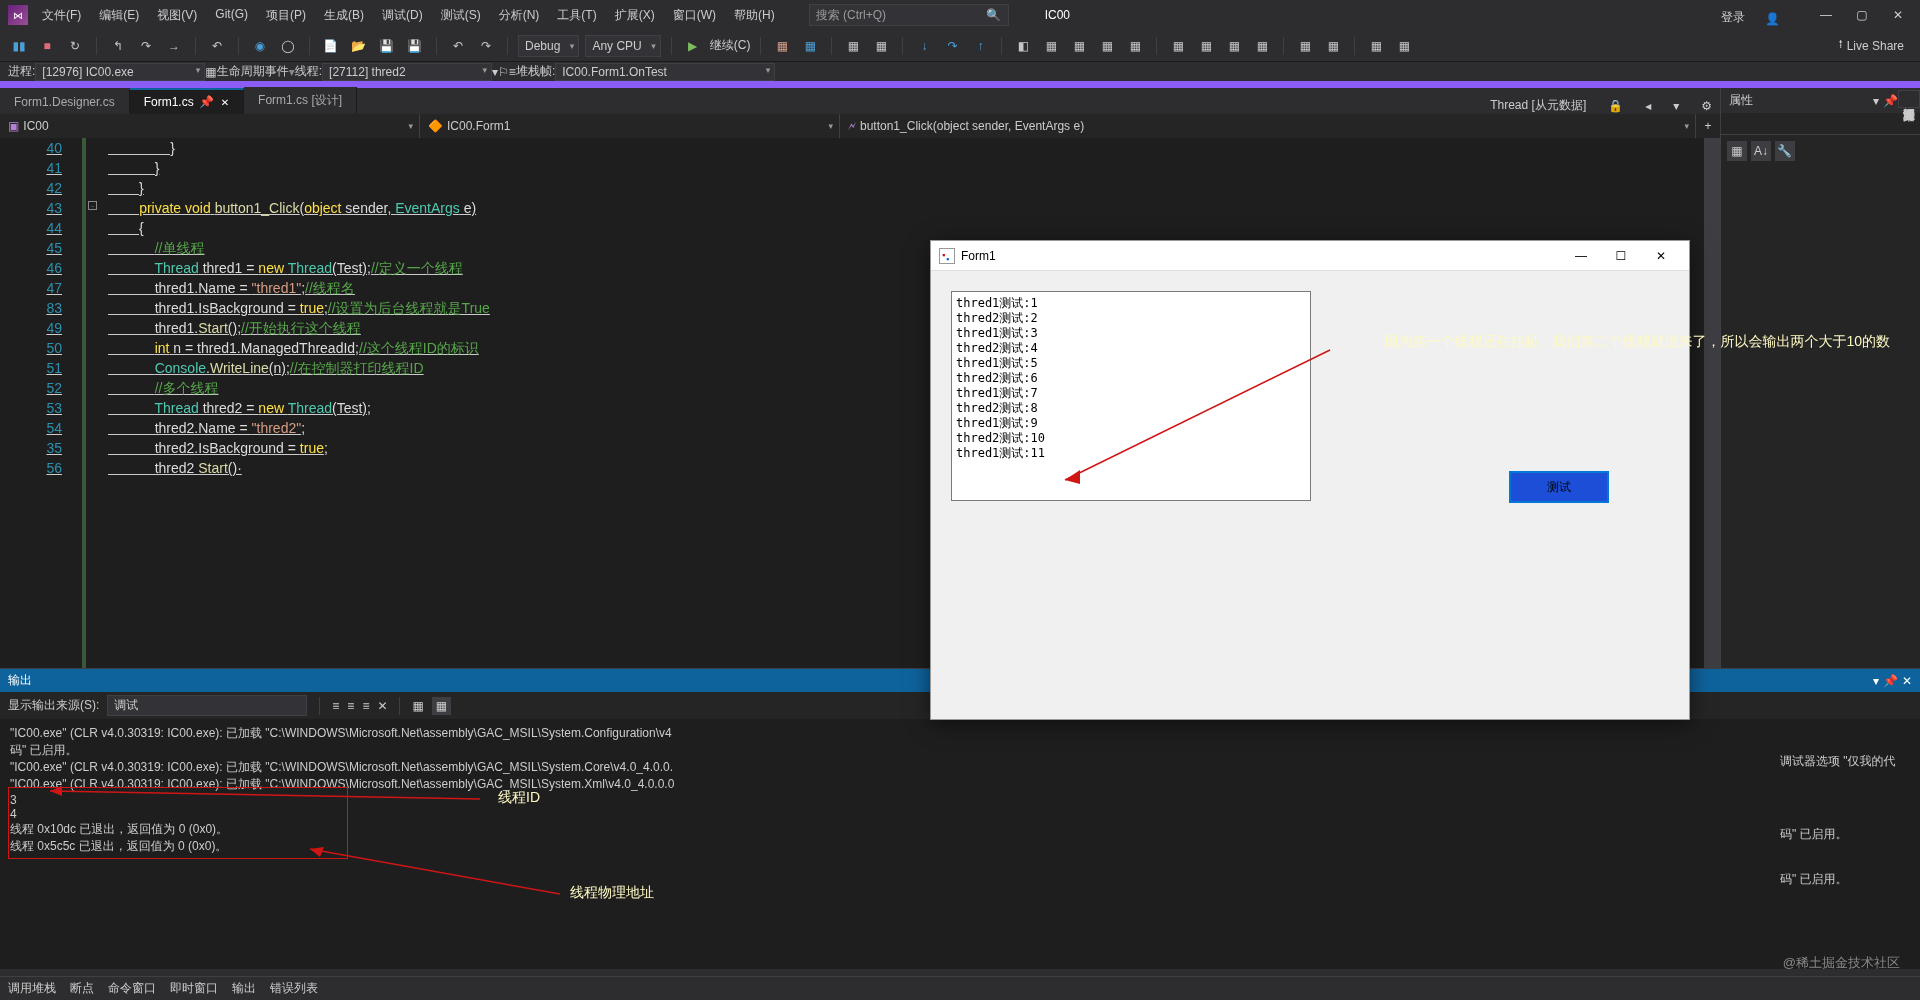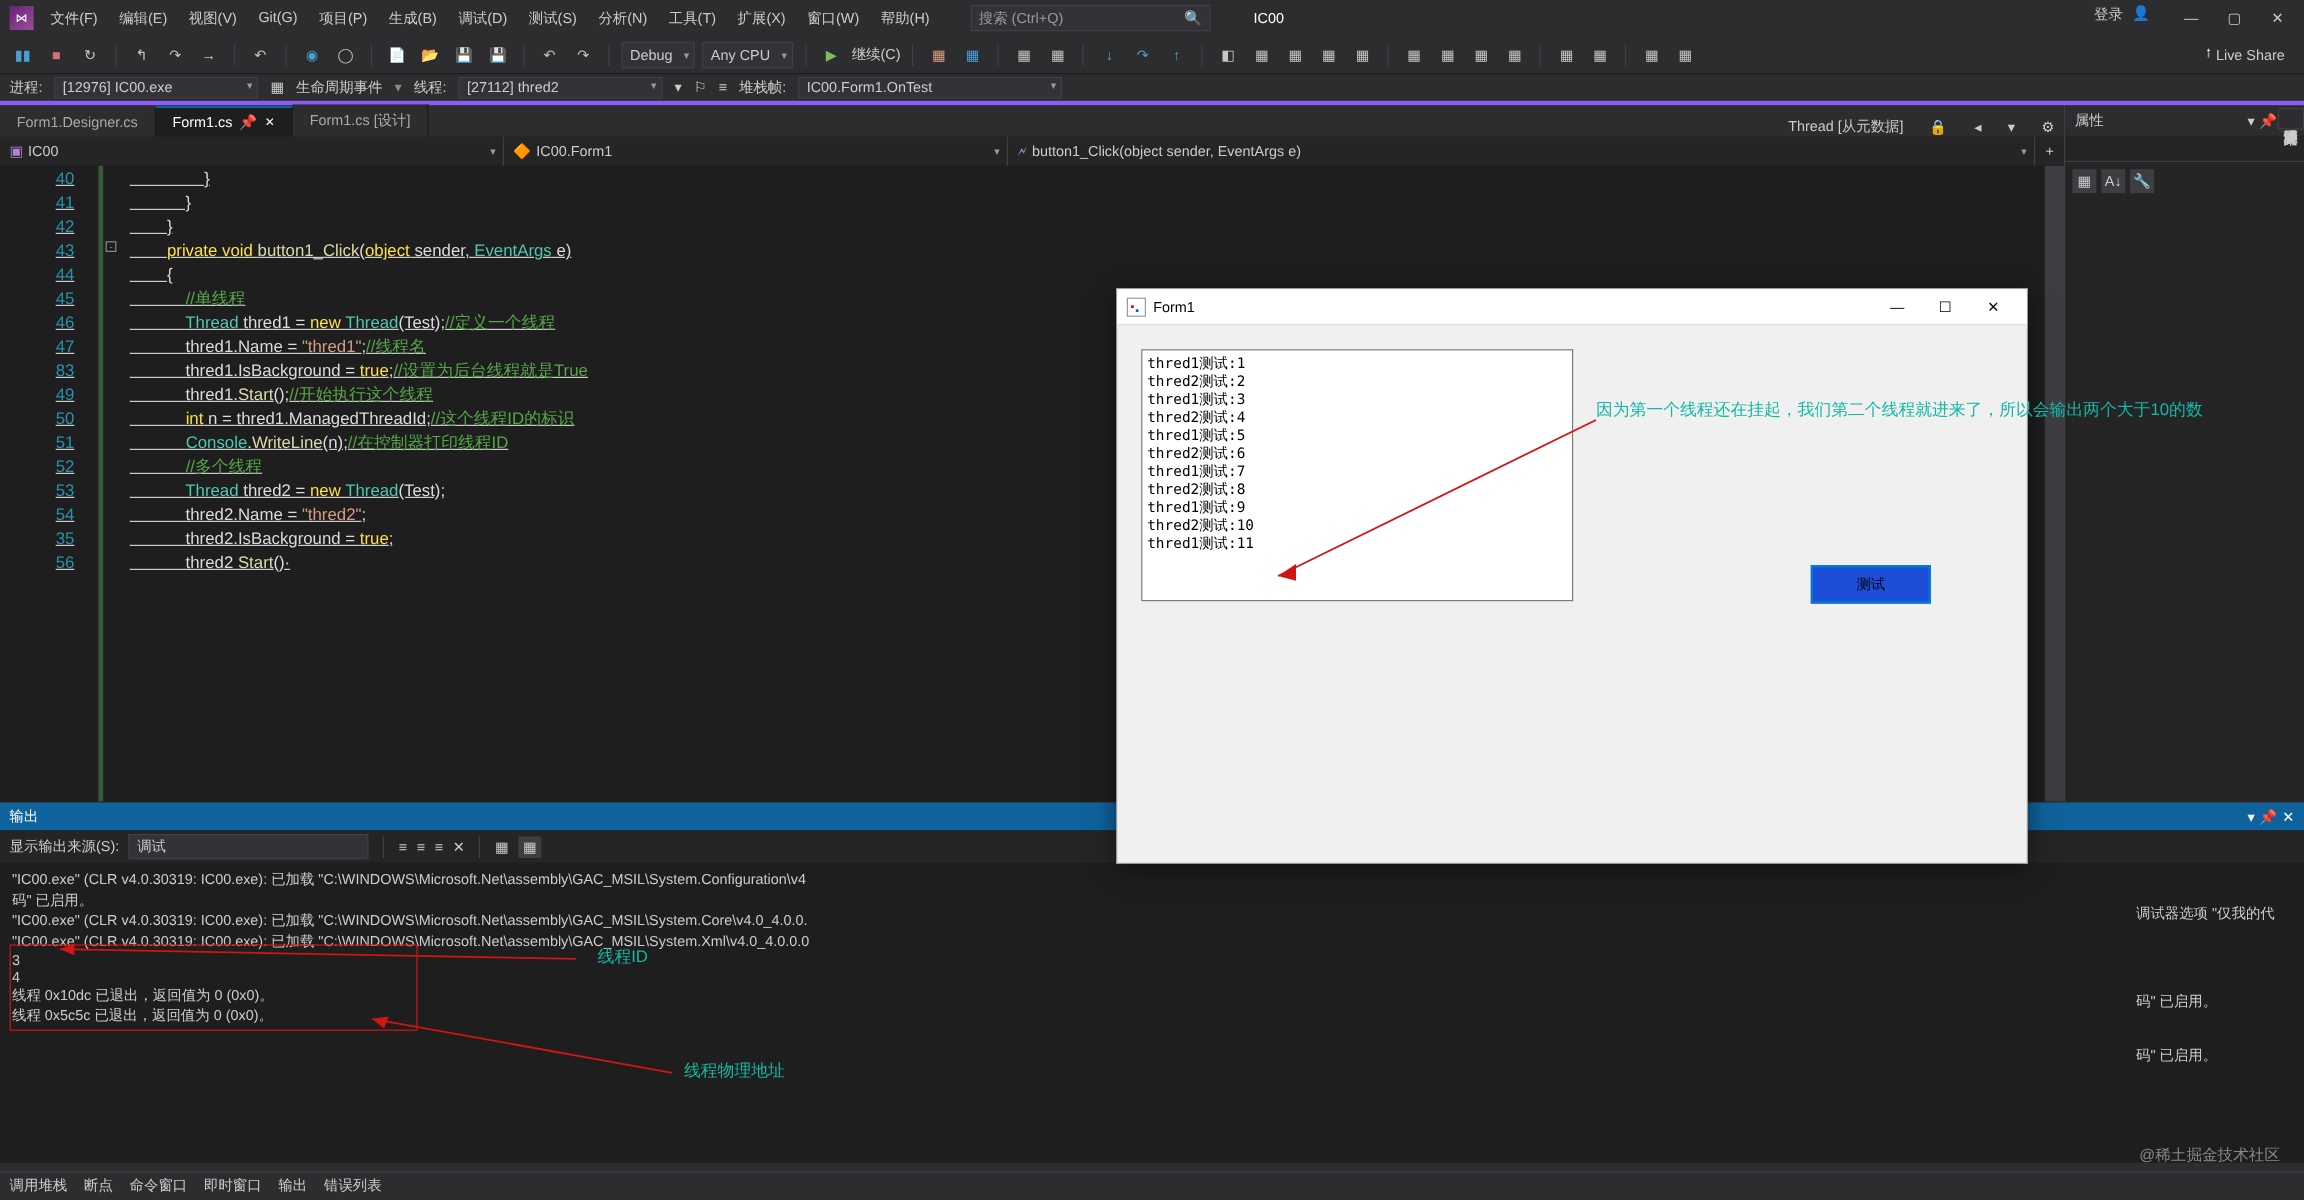--- a/index.html
+++ b/index.html
@@ -3,30 +3,30 @@
 <meta charset="utf-8">
 <style>
 * { margin: 0; padding: 0; box-sizing: border-box; font-family: "Segoe UI", Tahoma, sans-serif; }
 body { background: #2d2d30; color: #ccc; font-size: 12px; overflow: hidden; width: 1920px; height: 1000px; position: relative; }
 .titlebar { height: 30px; background: #2d2d30; display: flex; align-items: center; padding: 0 8px; gap: 6px; }
 .vs-logo { width: 20px; height: 20px; background: linear-gradient(135deg,#68217a,#9b4f96); display: flex; align-items: center; justify-content: center; }
 .menubar { display: flex; gap: 2px; }
 .menubar span { padding: 4px 8px; cursor: pointer; }
 .search-box { margin-left: 20px; width: 200px; height: 22px; background: #333337; border: 1px solid #3f3f46; display: flex; align-items: center; padding: 0 6px; color: #999; }
 .search-box .mag { margin-left: auto; }
-.title-right { margin-left: auto; display: flex; align-items: flex-start; gap: 8px; }
+.title-right { margin-left: auto; display: flex; align-items: flex-end; gap: 20px; }
 .win-btns { display: flex; gap: 8px; margin-left: 12px; }
 .win-btns span { width: 28px; text-align: center; padding: 4px 0; }
 .toolbar { height: 32px; background: #2d2d30; border-bottom: 1px solid #1b1b1c; display: flex; align-items: center; padding: 0 8px; gap: 6px; }
 .tb-btn { width: 22px; height: 22px; display: flex; align-items: center; justify-content: center; color: #c5c5c5; border-radius: 2px; }
 .tb-sep { width: 1px; height: 18px; background: #3f3f46; margin: 0 4px; }
 .tb-dd { height: 22px; background: #333337; border: 1px solid #3f3f46; padding: 0 18px 0 6px; display: flex; align-items: center; position: relative; }
 .tb-dd::after { content: "▾"; position: absolute; right: 4px; font-size: 9px; color: #999; }
 .live-share { margin-left: auto; display: flex; align-items: center; gap: 4px; padding: 2px 8px; }
-.debugbar { height: 26px; background: #2d2d30; border-bottom: 4px solid #8b5cf6; display: flex; align-items: center; padding: 0 8px; gap: 10px; color: #ccc; }
+.debugbar { height: 26px; background: #2d2d30; border-bottom: 7px solid #8b5cf6; display: flex; align-items: center; padding: 0 8px; color: #ccc; }
 .debugbar .dd { background: #333337; border: 1px solid #3f3f46; padding: 1px 20px 1px 6px; position: relative; }
 .debugbar .dd::after { content: "▾"; position: absolute; right: 4px; font-size: 9px; color: #999; }
 .main { display: flex; height: 580px; }
 .editor-area { flex: 1; display: flex; flex-direction: column; background: #1e1e1e; }
 .tabbar { height: 26px; background: #2d2d30; display: flex; align-items: flex-end; }
 .tab { padding: 5px 14px; background: #2d2d30; color: #aaa; border-right: 1px solid #1b1b1c; display: flex; align-items: center; gap: 6px; }
 .tab.active { background: #1e1e1e; color: #fff; border-top: 2px solid #0e639c; }
 .tab .close { font-size: 10px; }
 .tabbar-right { margin-left: auto; display: flex; align-items: center; gap: 22px; padding-right: 8px; color: #ccc; }
 .navbar { height: 24px; background: #252526; display: flex; }
@@ -51,21 +51,21 @@
 .right-panel .tb span { width: 20px; height: 20px; background: #3e3e42; display: flex; align-items: center; justify-content: center; }
 .side-tab { position: absolute; right: 0; top: 90px; width: 22px; background: #2d2d30; writing-mode: vertical-rl; padding: 8px 2px; border: 1px solid #3f3f46; }
 .output-panel { background: #1e1e1e; border-top: 1px solid #3f3f46; }
 .output-hdr { background: #0e639c; color: #fff; padding: 3px 8px; display: flex; align-items: center; }
 .output-hdr .ctrls { margin-left: auto; display: flex; gap: 4px; }
 .output-tb { background: #252526; padding: 3px 8px; display: flex; align-items: center; gap: 8px; }
 .output-tb .dd { background: #333337; border: 1px solid #3f3f46; padding: 1px 20px 1px 6px; position: relative; }
 .output-body { font-family: Consolas, monospace; font-size: 12px; padding: 6px 10px; color: #ccc; height: 250px; position: relative; white-space: pre-wrap; }
 .red-box { position: absolute; border: 1px solid #d01515; }
 .arrow-svg { position: absolute; pointer-events: none; }
-.anno { position: absolute; color: #14b8a6; font-size: 14px; font-family: "Microsoft YaHei", sans-serif; }
+.anno { position: absolute; color: #fef9c3; font-size: 14px; font-family: "Microsoft YaHei", sans-serif; text-align: right; }
 .statusbar { position: absolute; bottom: 0; left: 0; right: 0; height: 24px; background: #2d2d30; border-top: 1px solid #3f3f46; display: flex; align-items: center; padding: 0 8px; gap: 14px; color: #ccc; }
 .form1-win { position: absolute; left: 930px; top: 240px; width: 760px; height: 480px; background: #f0f0f0; border: 1px solid #999; box-shadow: 0 4px 20px rgba(0,0,0,0.5); color: #000; }
 .form1-title { height: 30px; background: #fff; display: flex; align-items: center; padding: 0 8px; border-bottom: 1px solid #ddd; }
 .form1-title .ico { width: 16px; height: 16px; background: #fff; border: 1px solid #999; margin-right: 6px; position: relative; }
 .form1-title .wb { margin-left: auto; display: flex; }
 .form1-title .wb span { width: 40px; text-align: center; padding: 4px 0; }
 .form1-body { padding: 20px; position: relative; height: calc(100% - 30px); }
 .form1-list { width: 360px; height: 210px; background: #fff; border: 1px solid #7a7a7a; padding: 4px; font-family: SimSun, monospace; font-size: 12px; line-height: 15px; white-space: pre; overflow: hidden; }
 .form1-btn { position: absolute; right: 80px; top: 200px; width: 100px; height: 32px; background: #1d4ed8; border: 2px solid #0078d7; display: flex; align-items: center; justify-content: center; }
 .watermark { position: absolute; right: 20px; bottom: 28px; color: #888; font-size: 13px; }

